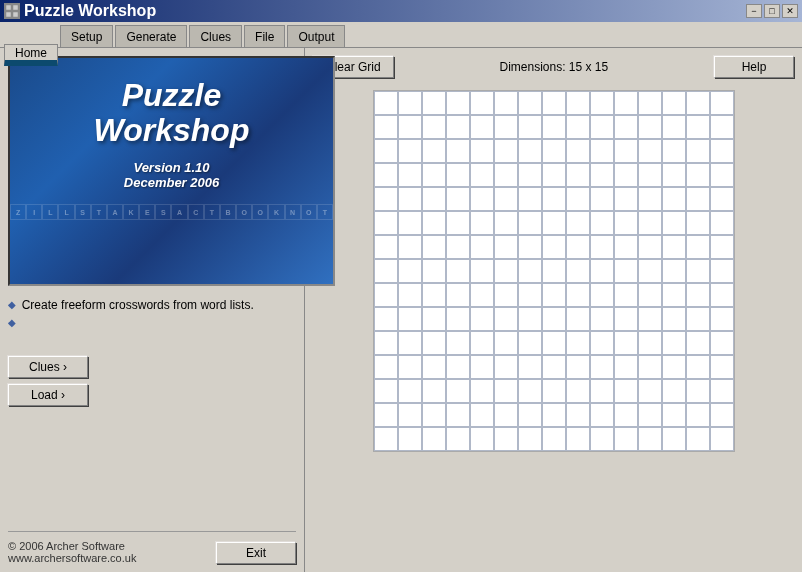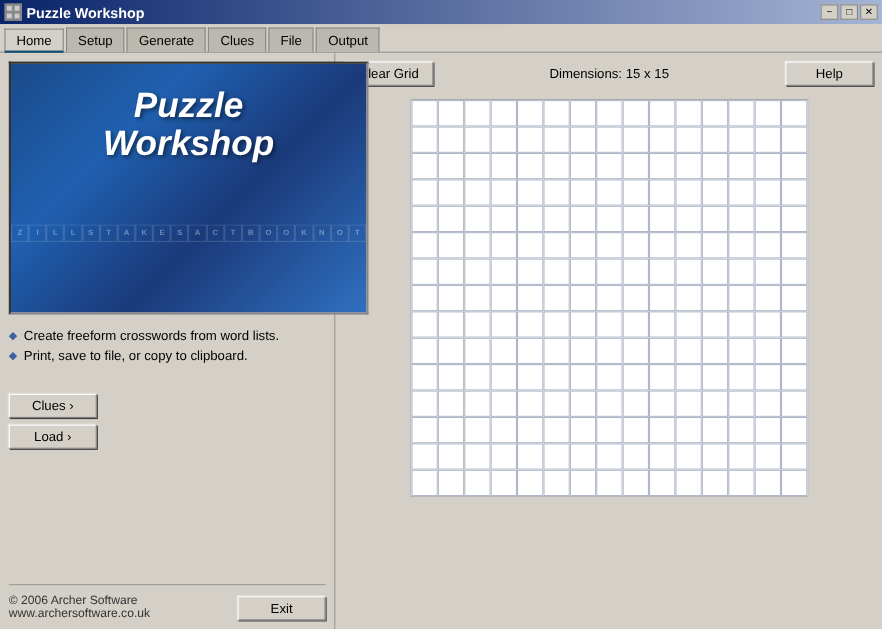--- a/index.html
+++ b/index.html
@@ -31,21 +31,21 @@
     .title-bar-icon {
       width: 16px;
       height: 16px;
       background: #888;
       display: flex;
       align-items: center;
       justify-content: center;
       font-size: 10px;
     }
     .title-bar-title {
-      font-size: 13px;
+      font-size: 16px;
       font-weight: bold;
     }
     .title-bar-controls {
       display: flex;
       gap: 2px;
     }
     .title-btn {
       width: 16px;
       height: 14px;
       background: #d4d0c8;
@@ -77,25 +77,25 @@
       background: #d4d0c8;
       cursor: pointer;
       font-size: 12px;
       margin-right: 2px;
       height: 22px;
       display: flex;
       align-items: center;
     }
     .tab.active {
       background: #d4d0c8;
-      border-bottom: 2px solid #0c4a6e;
+      border-bottom: 6px solid #0c4a6e;
       font-weight: normal;
       z-index: 1;
       position: relative;
-      top: 1px;
+      top: 19px;
     }
     .tab:not(.active) {
       background: #bbb8b0;
     }
 
     
     .main-content {
       display: flex;
       height: calc(572px - 22px - 26px);
     }
@@ -295,20 +295,24 @@
   <div class="tab">File</div>
   <div class="tab">Output</div>
 </div>
 
 <div class="main-content">
 
   <div class="left-panel">
 
     <div class="splash-image">
       <div class="splash-title">Puzzle<br>Workshop</div>
+      <div class="splash-version">
+        <span>Version 1.10</span><br>
+        <span>December 2006</span>
+      </div>
 
       <div style="position:absolute;bottom:0;left:0;right:0;height:80px;opacity:0.35;overflow:hidden;">
         <div style="display:grid;grid-template-columns:repeat(20,1fr);grid-template-rows:repeat(5,1fr);height:100%;">
           <div style="border:0.5px solid rgba(255,255,255,0.4);color:white;font-size:7px;display:flex;align-items:center;justify-content:center;font-weight:bold;">Z</div>
           <div style="border:0.5px solid rgba(255,255,255,0.4);color:white;font-size:7px;display:flex;align-items:center;justify-content:center;font-weight:bold;">I</div>
           <div style="border:0.5px solid rgba(255,255,255,0.4);color:white;font-size:7px;display:flex;align-items:center;justify-content:center;font-weight:bold;">L</div>
           <div style="border:0.5px solid rgba(255,255,255,0.4);color:white;font-size:7px;display:flex;align-items:center;justify-content:center;font-weight:bold;">L</div>
           <div style="border:0.5px solid rgba(255,255,255,0.4);color:white;font-size:7px;display:flex;align-items:center;justify-content:center;font-weight:bold;">S</div>
           <div style="border:0.5px solid rgba(255,255,255,0.4);color:white;font-size:7px;display:flex;align-items:center;justify-content:center;font-weight:bold;">T</div>
           <div style="border:0.5px solid rgba(255,255,255,0.4);color:white;font-size:7px;display:flex;align-items:center;justify-content:center;font-weight:bold;">A</div>
@@ -329,21 +333,20 @@
       </div>
     </div>
 
     <ul class="features-list">
       <li>
         <span class="bullet-diamond">◆</span>
         <span>Create freeform crosswords from word lists.</span>
       </li>
       <li>
         <span class="bullet-diamond">◆</span>
-        <span>Print, save to file, or copy to clipboard.</span>
       </li>
     </ul>
 
     <div class="action-area">
       <div class="action-buttons">
         <button class="win-button">Clues ›</button>
         <button class="win-button">Load ›</button>
       </div>
     </div>
 

